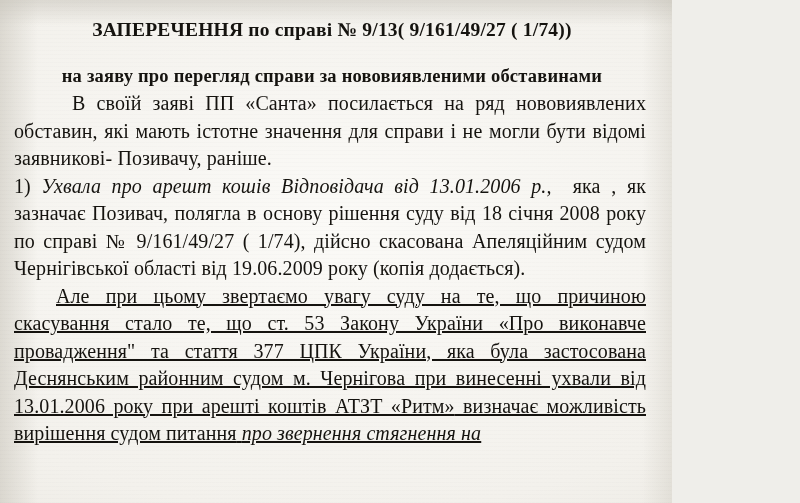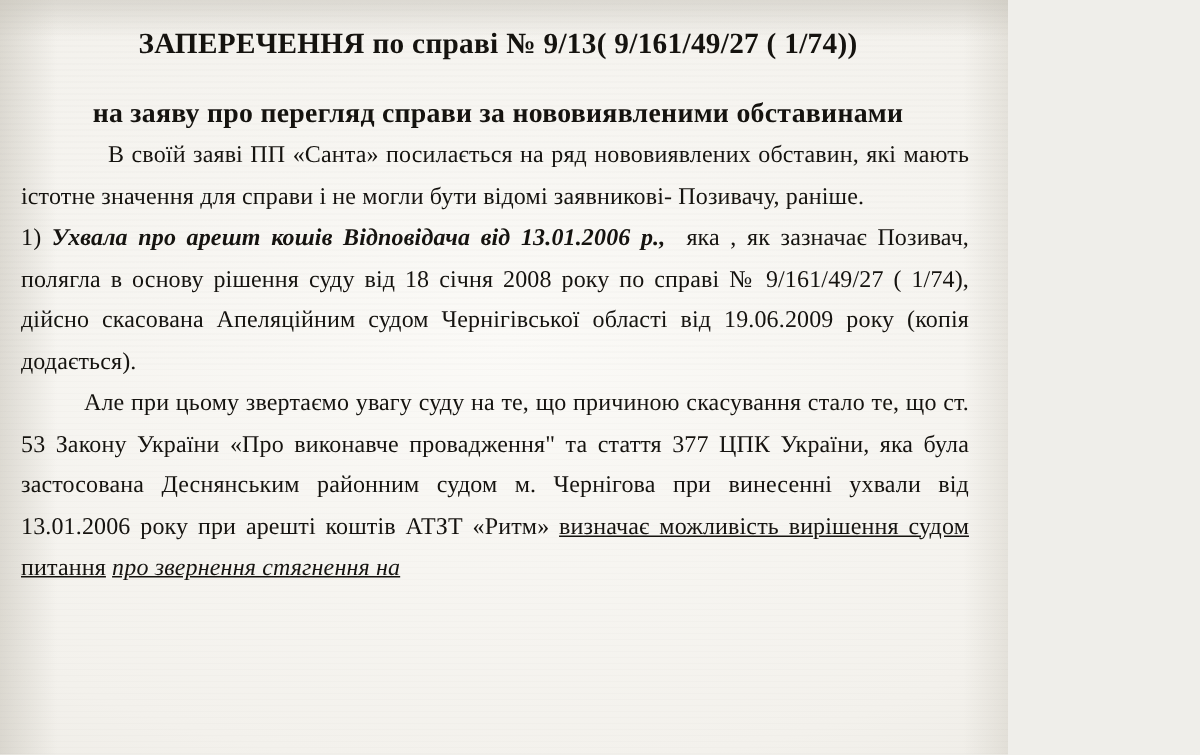--- a/index.html
+++ b/index.html
@@ -51,44 +51,45 @@
     letter-spacing: 0.2px;
     margin: 4px 6px 0 10px;
   }
   .title .line2 {
     display: block;
     font-size: 18.5px;
     margin-top: 18px;
   }
 
   p.para {
-    font-size: 16px;
+    font-size: 20px;
     line-height: 27.5px;
     margin: 0;
     text-align: justify;
     text-justify: inter-word;
     letter-spacing: 0.1px;
   }
   .gap-1 { margin-top: 20px; }
   .gap-2 { margin-top: 16px; }
   .gap-3 { margin-top: 18px; }
   .gap-4 { margin-top: 12px; }
 
   .indent { display: inline-block; width: 58px; }
   .indent-sm { display: inline-block; width: 42px; }
 
   .u { text-decoration: underline; }
-  .bi { font-weight: bold; font-style: italic; }
+  .bi { font-weight: normal; font-style: italic; }
   .i { font-style: italic; }
 
   .item-num { font-weight: normal; }
 
   
   .clip-bottom {
     overflow: hidden;
+    text-decoration: underline;
   }
 </style>
 </head>
 <body>
 
 <div class="page">
   <div class="content">
 
     <div class="title">
       <span>ЗАПЕРЕЧЕННЯ по справі № 9/13( 9/161/49/27  ( 1/74))</span>

